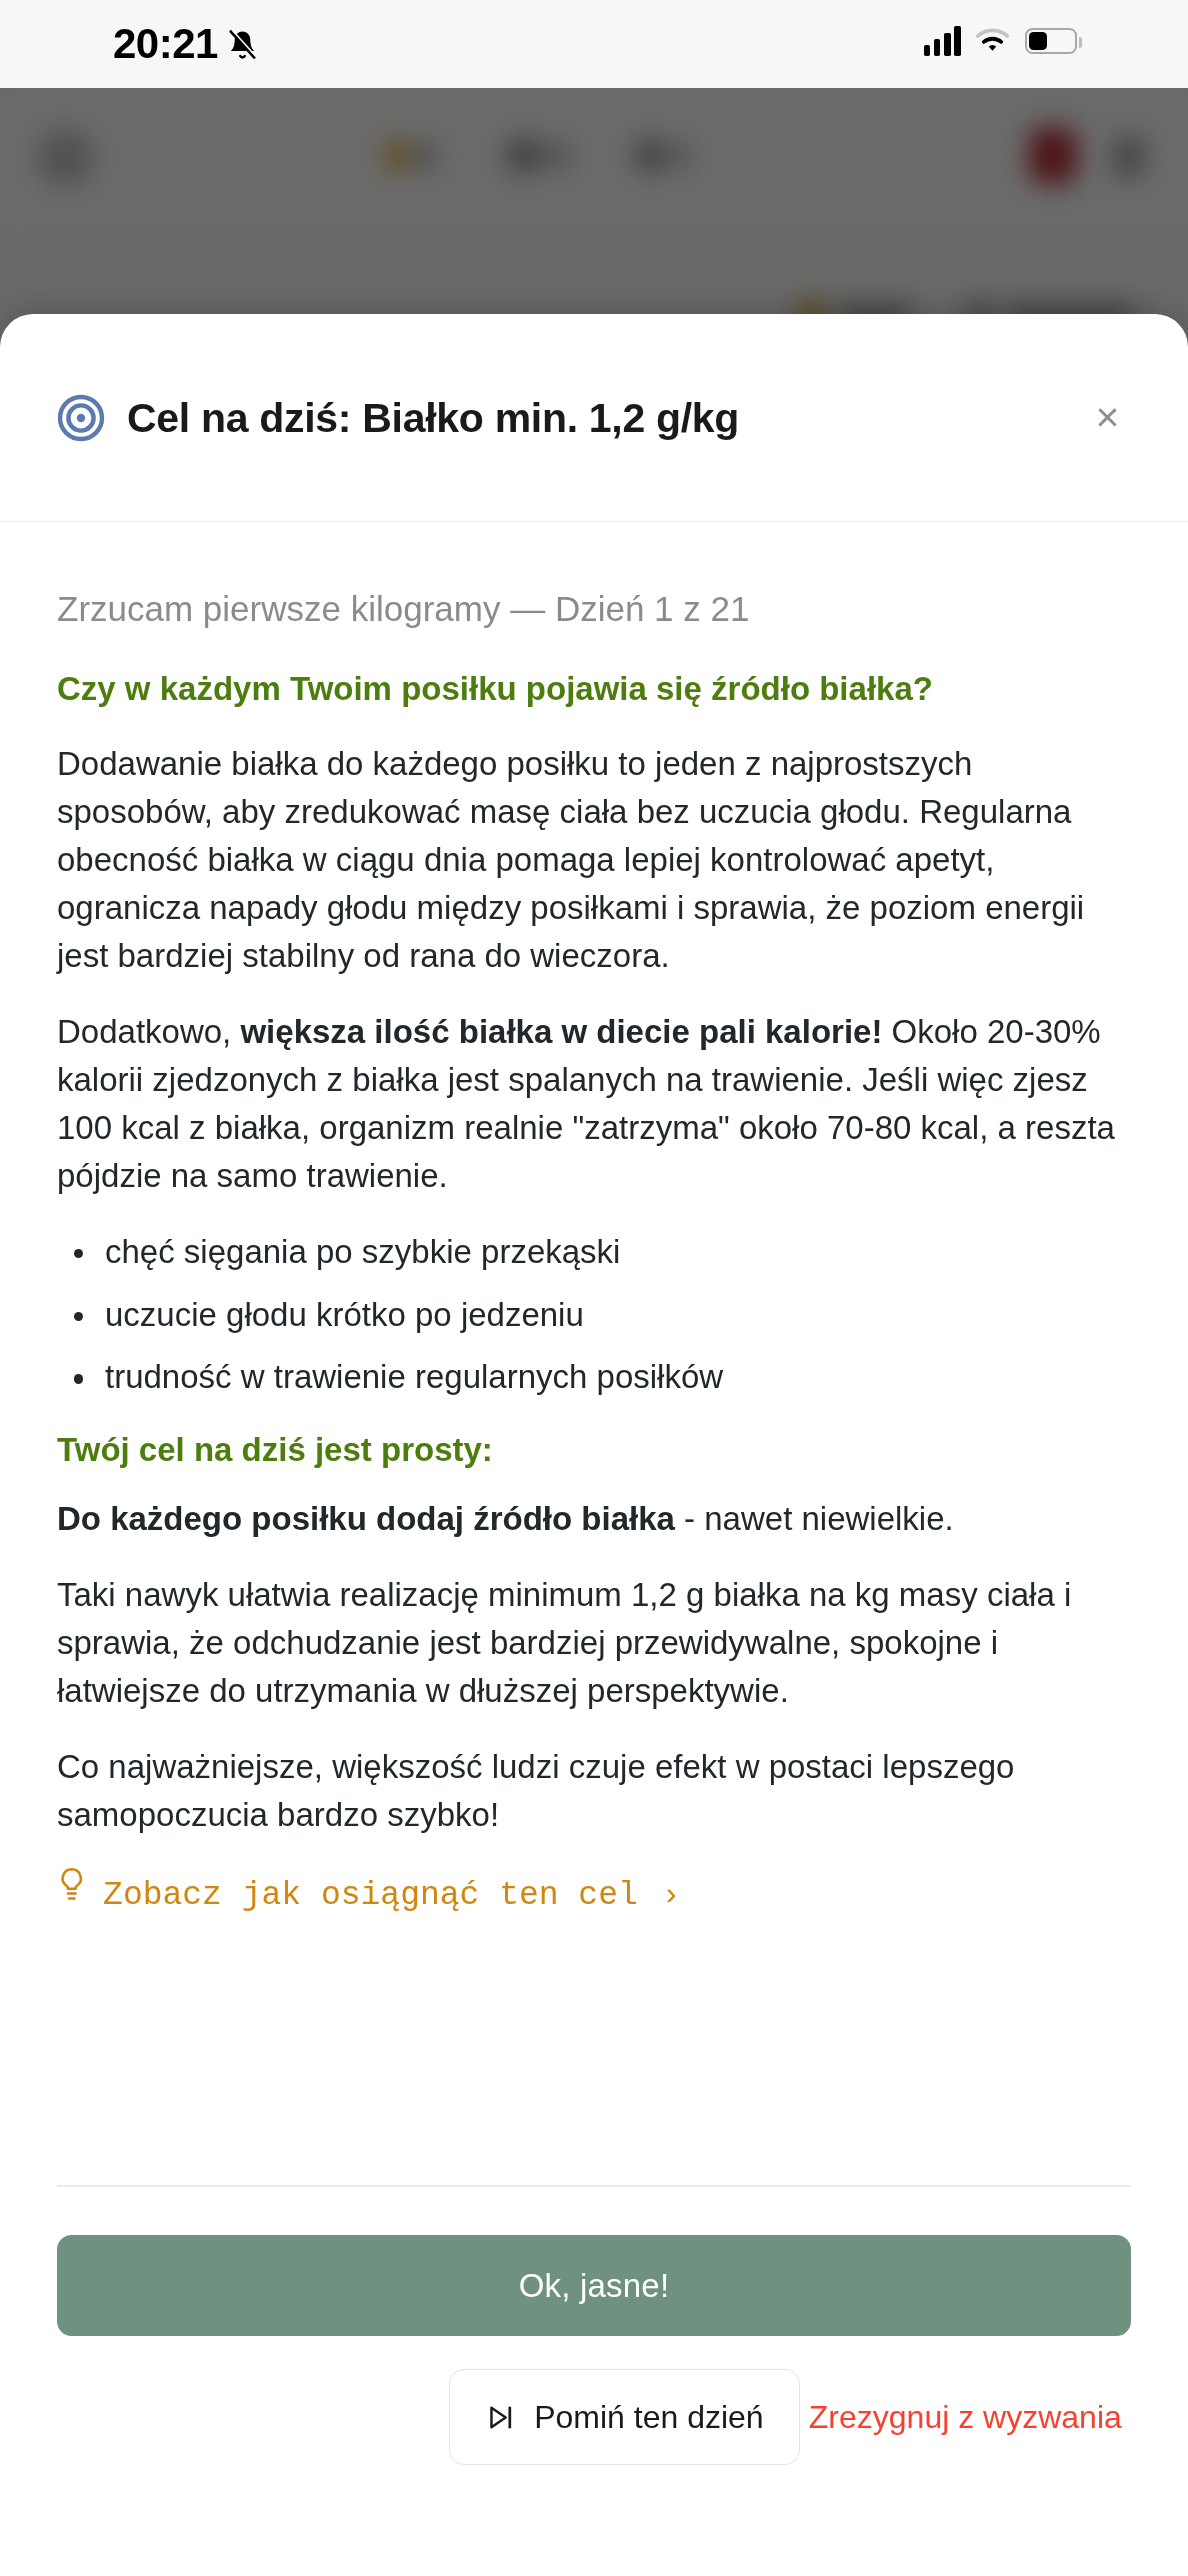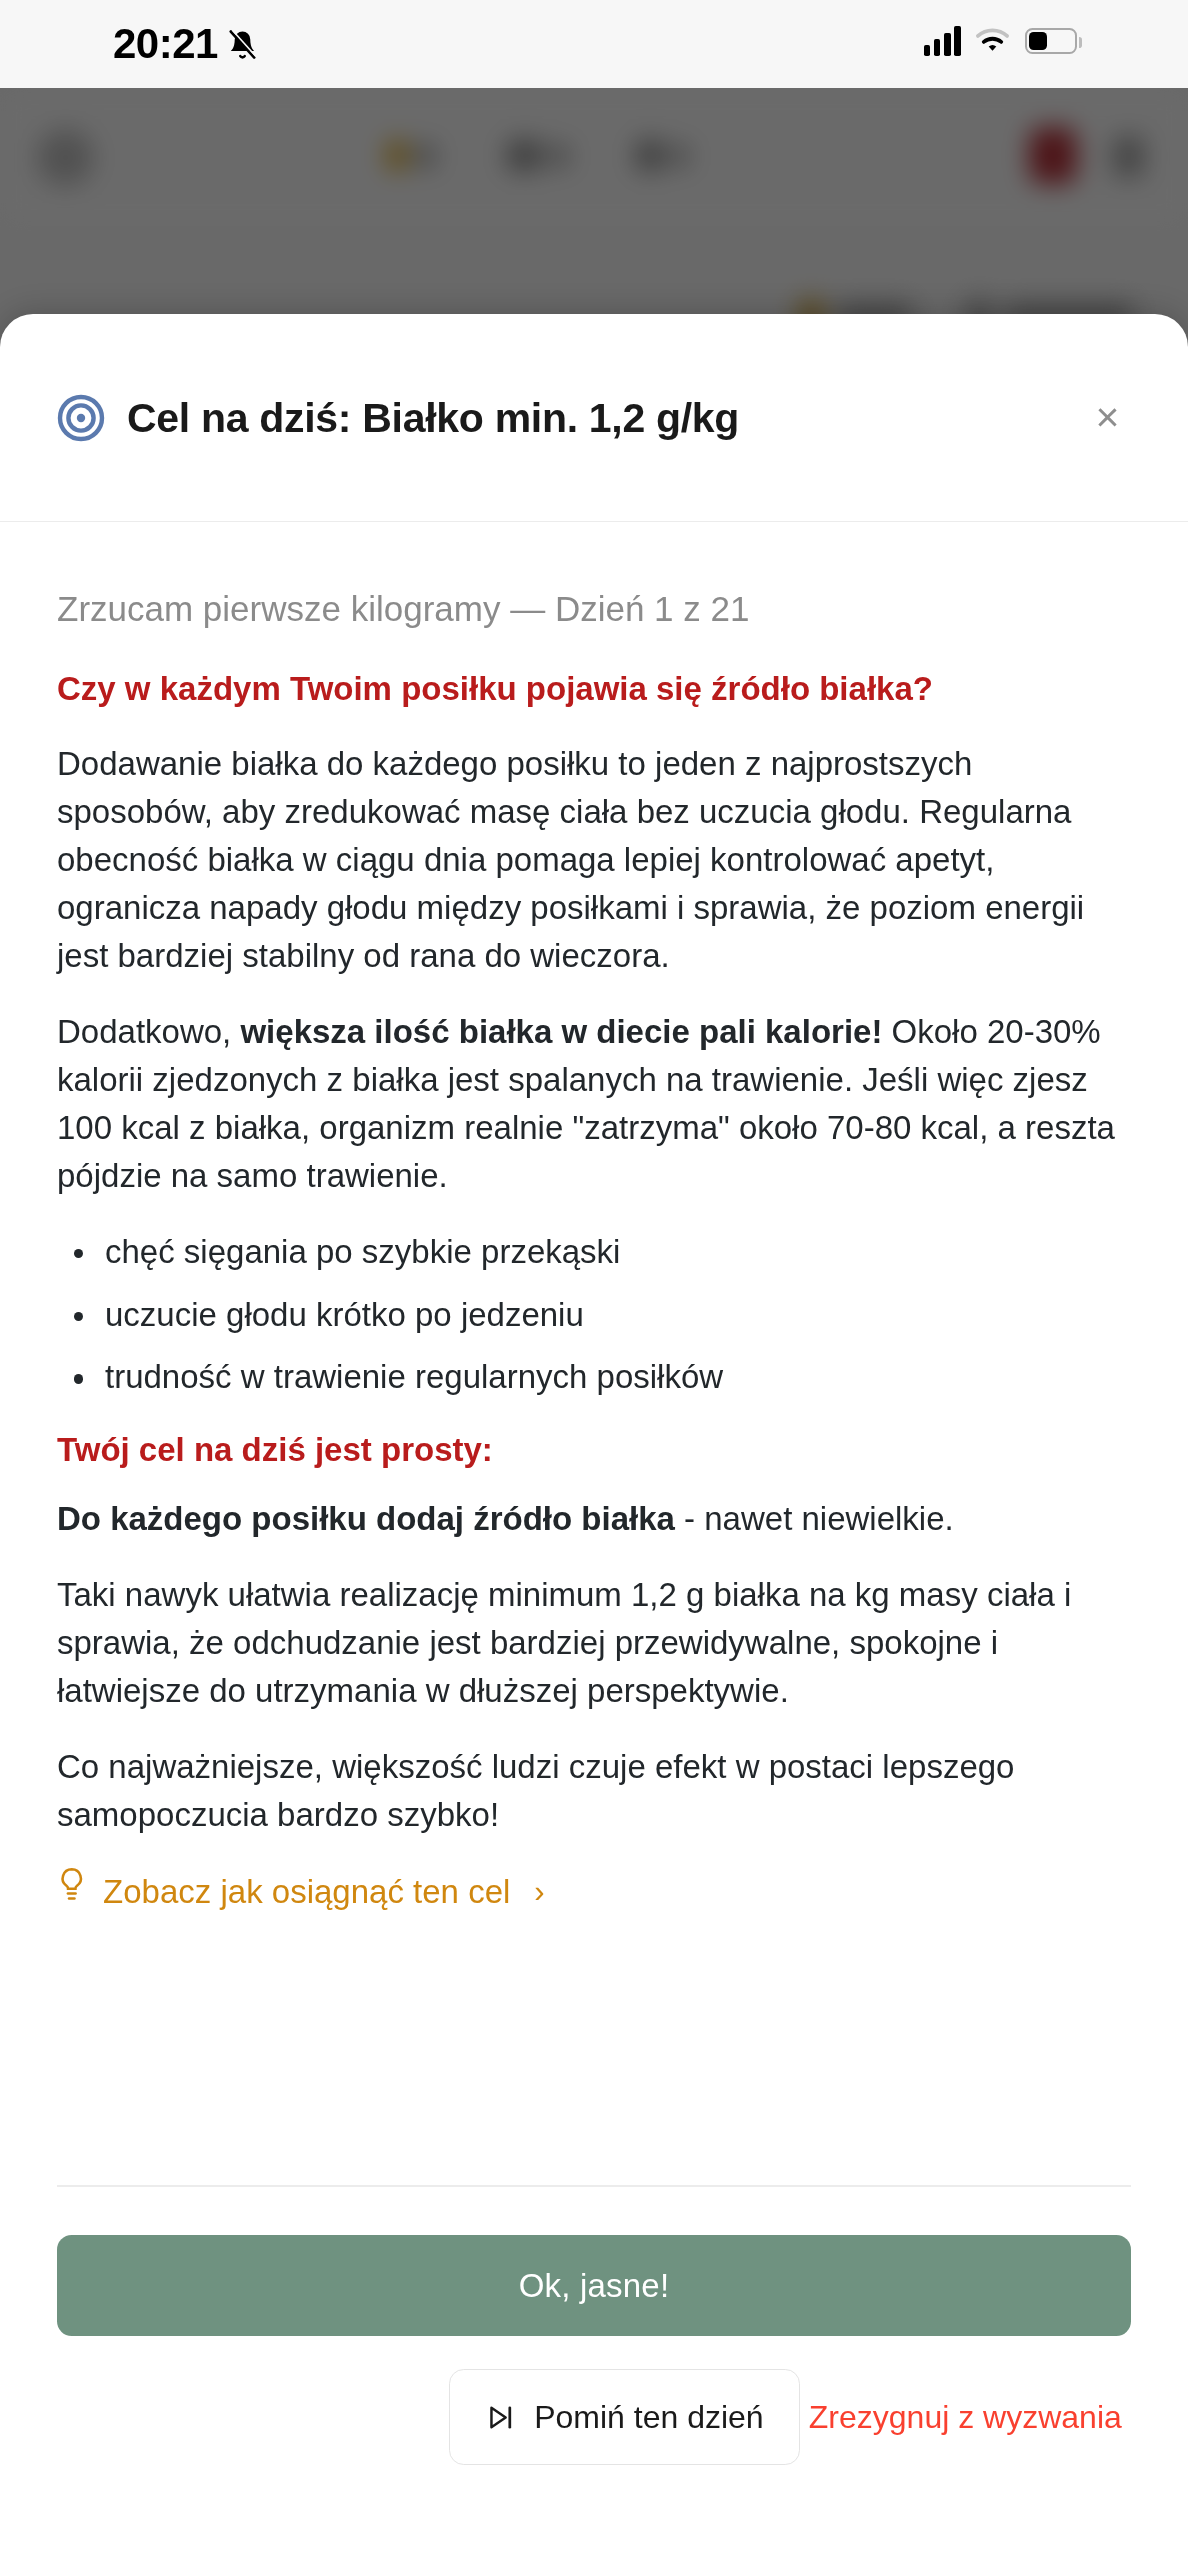--- a/index.html
+++ b/index.html
@@ -100,41 +100,41 @@
     background:none; border:none; font-family:"Liberation Sans", sans-serif;
   }
 
   .sheet-body{
     flex:1 1 auto; padding:63px 57px 0 57px; overflow:hidden;
   }
   .subtitle{
     font-size:35px; color:#8b8b8b; line-height:48px; margin-bottom:33px; font-weight:400;
   }
   .lead{
-    font-size:33px; font-weight:700; color:#b91c1c; line-height:46px; margin-bottom:28px;
+    font-size:33px; font-weight:700; color:#4d7c0f; line-height:46px; margin-bottom:28px;
   }
   p.body{
     font-size:33px; color:#22272b; line-height:48px; margin-bottom:28px; font-weight:400;
   }
   p.body b, .lead b { font-weight:700;margin-top:36px; }
   ul.points{ list-style:none; margin:0 0 26px 0; padding:0; }
   ul.points li{
     position:relative; font-size:33px; color:#22272b; line-height:48px;
     padding-left:48px; margin-bottom:14.7px;
   }
   ul.points li::before{
     content:""; position:absolute; left:16.6px; top:21px; width:9.2px; height:9.2px;
     border-radius:50%; background:#22272b;
   }
   .tight{ margin-bottom:22px; }
 
   .goal-link{
-    display:flex; align-items:center; gap:16.6px; margin-top:16.6px;
+    display:flex; align-items:flex-end; gap:16.6px; margin-top:16.6px;
     color:#d0870f; font-size:33px; line-height:46px; cursor:pointer;
-    background:none; border:none; padding:0; font-family:Liberation Sans, sans-serif;
+    background:none; border:none; padding:0; font-family:Liberation Mono, monospace;
   }
   .goal-link .chev{ font-size:31px; margin-left:7.4px; color:#d0870f; }
 
   
   .sheet-footer{
     flex:0 0 auto; padding:0 57px 111px 57px;
   }
   .divider{ height:1.8px; background:#ececec; margin:0 0 48px 0; }
   .primary-btn{
     display:block; width:100%; height:101px; border:none; border-radius:14.7px;

